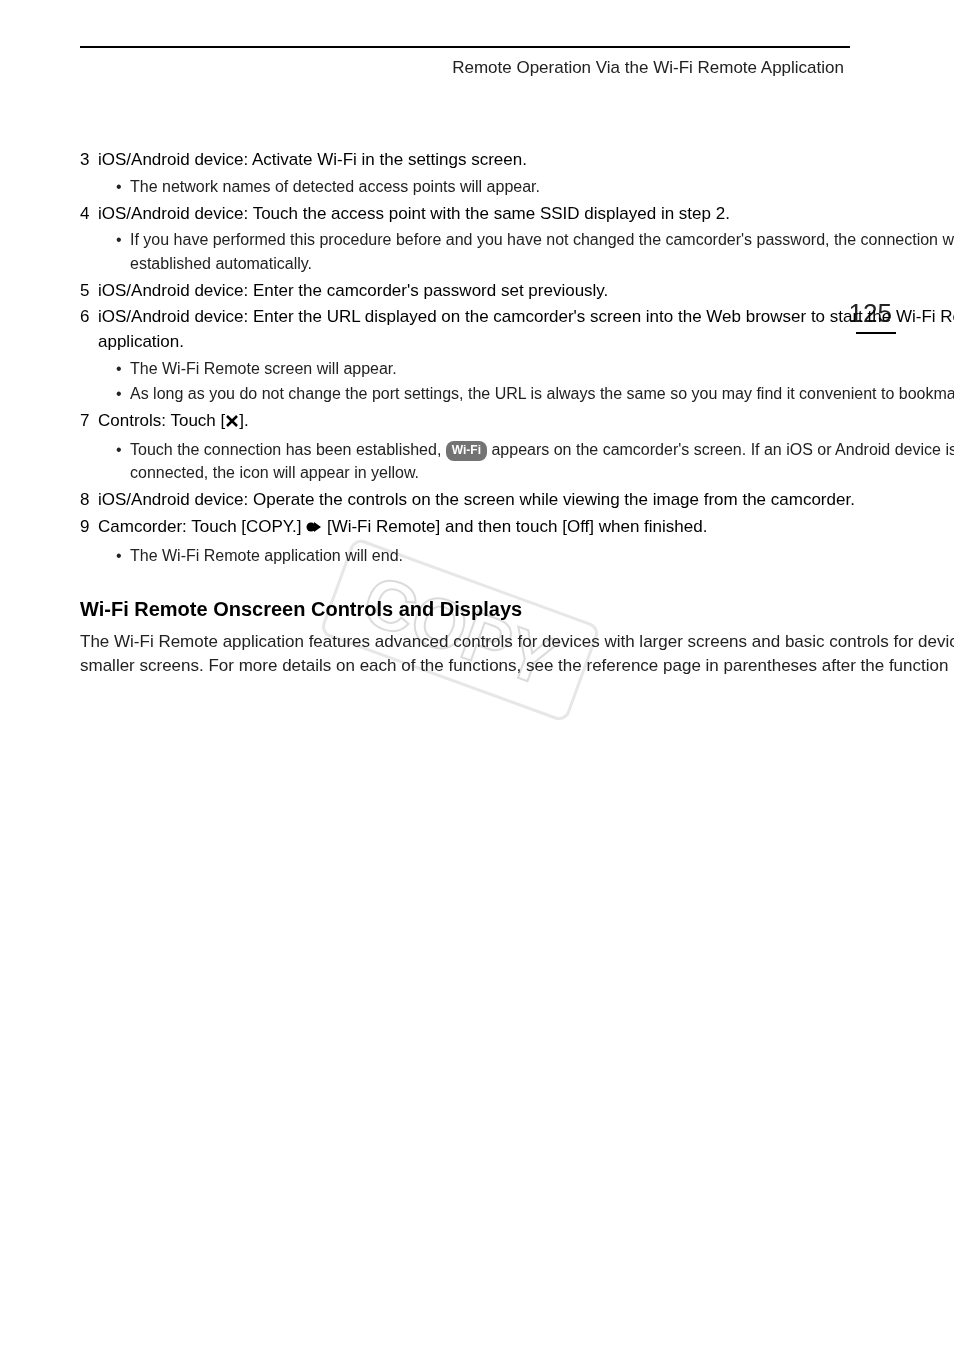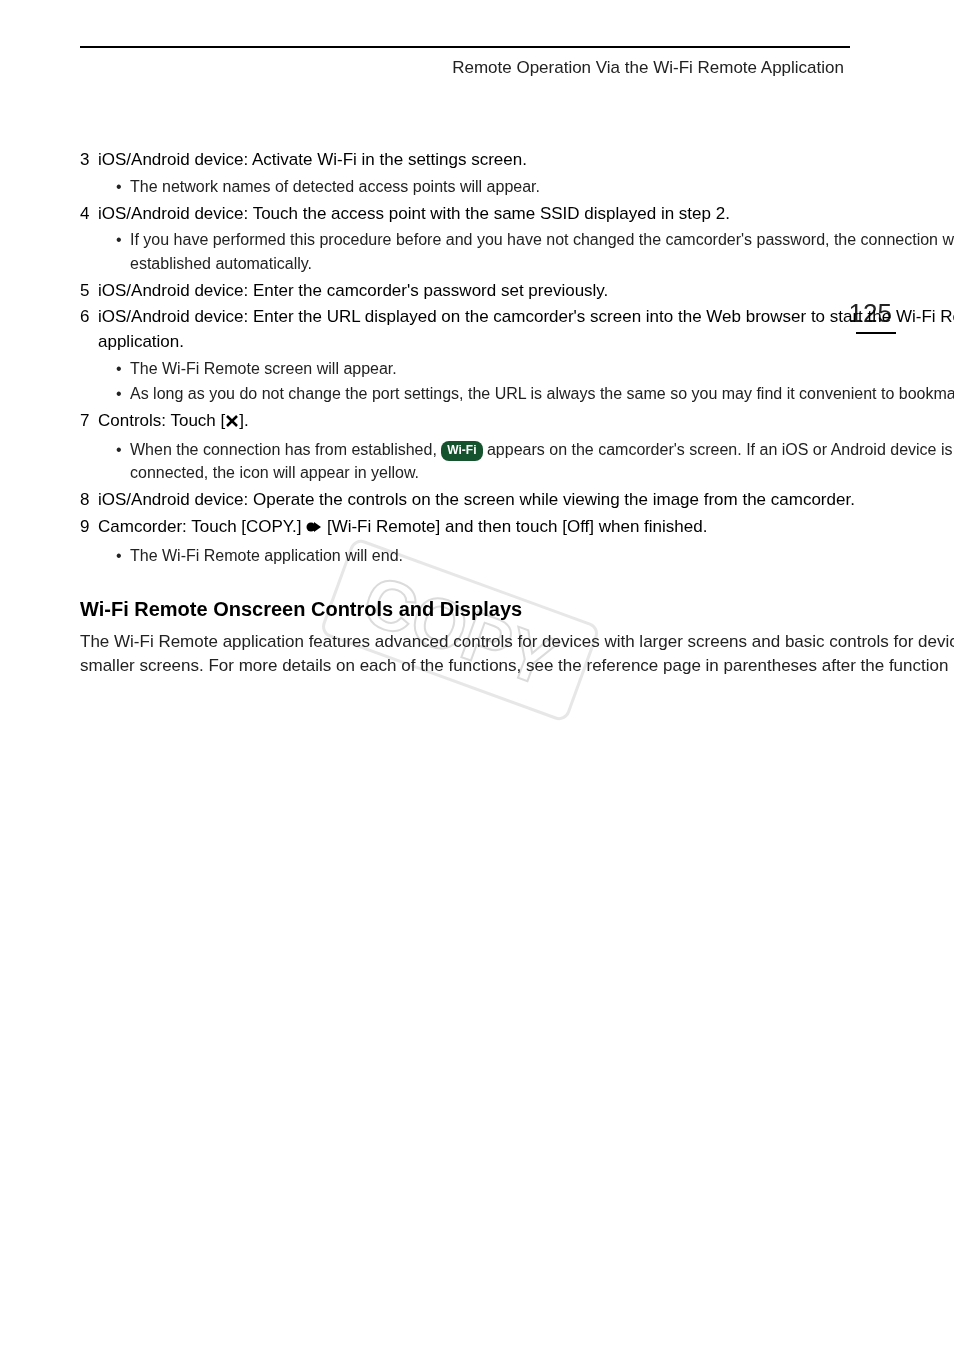--- a/index.html
+++ b/index.html
@@ -102,21 +102,21 @@
   .section-body {
     font-size: 17px;
     color: #222;
   }
   .inline-icon {
     display: inline-block;
     vertical-align: -2px;
   }
   .wifi-badge {
     display: inline-block;
-    background: #14532d;
+    background: #737373;
     color: #fff;
     font-weight: bold;
     font-size: 12px;
     border-radius: 8px;
     padding: 1px 6px 2px 6px;
     vertical-align: 1px;
   }
   
   .watermark {
     position: absolute;
@@ -209,21 +209,21 @@
           <span class="li-num">7</span>
           <span class="li-text">
             <span>Controls: Touch [</span><span class="inline-icon"><svg width="14" height="14" viewBox="0 0 14 14">
                   <line x1="2" y1="2" x2="12" y2="12" stroke="#000" stroke-width="2.5"></line>
                   <line x1="12" y1="2" x2="2" y2="12" stroke="#000" stroke-width="2.5"></line>
                 </svg></span><span>].</span>
           </span>
         </div>
         <ul class="sub">
           <li>
-            <span>When the connection has from established, </span><span class="wifi-badge">Wi-Fi</span><span> appears on the camcorder's screen. If an iOS or Android device is not connected, the icon will appear in yellow.</span>
+            <span>Touch the connection has been established, </span><span class="wifi-badge">Wi-Fi</span><span> appears on the camcorder's screen. If an iOS or Android device is not connected, the icon will appear in yellow.</span>
           </li>
         </ul>
       </li>
 
       <li>
         <div class="li-head">
           <span class="li-num">8</span>
           <span class="li-text">iOS/Android device: Operate the controls on the screen while viewing the image from the camcorder.</span>
         </div>
       </li>

